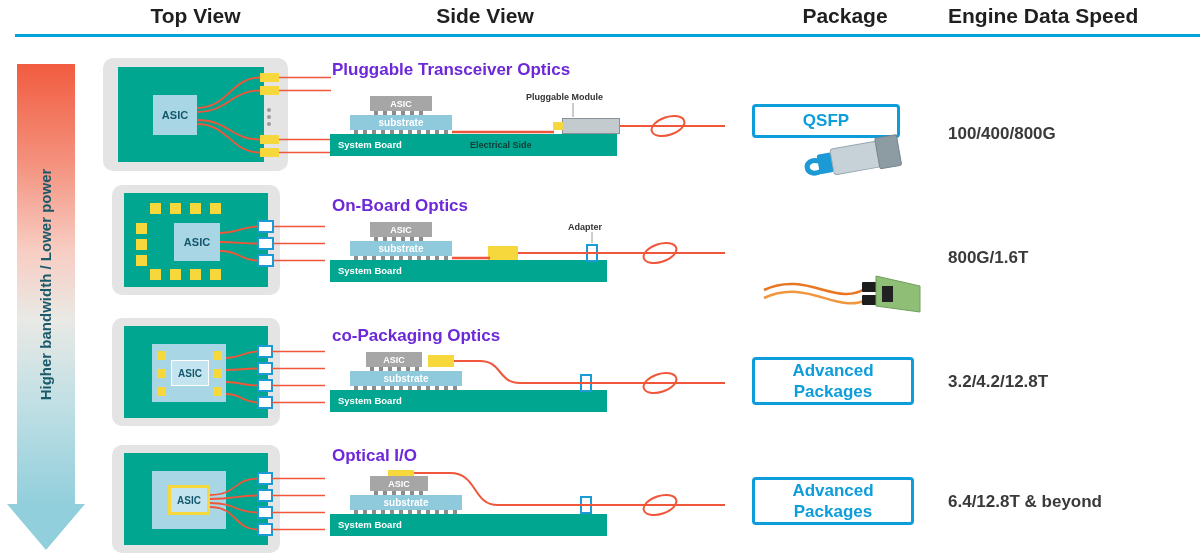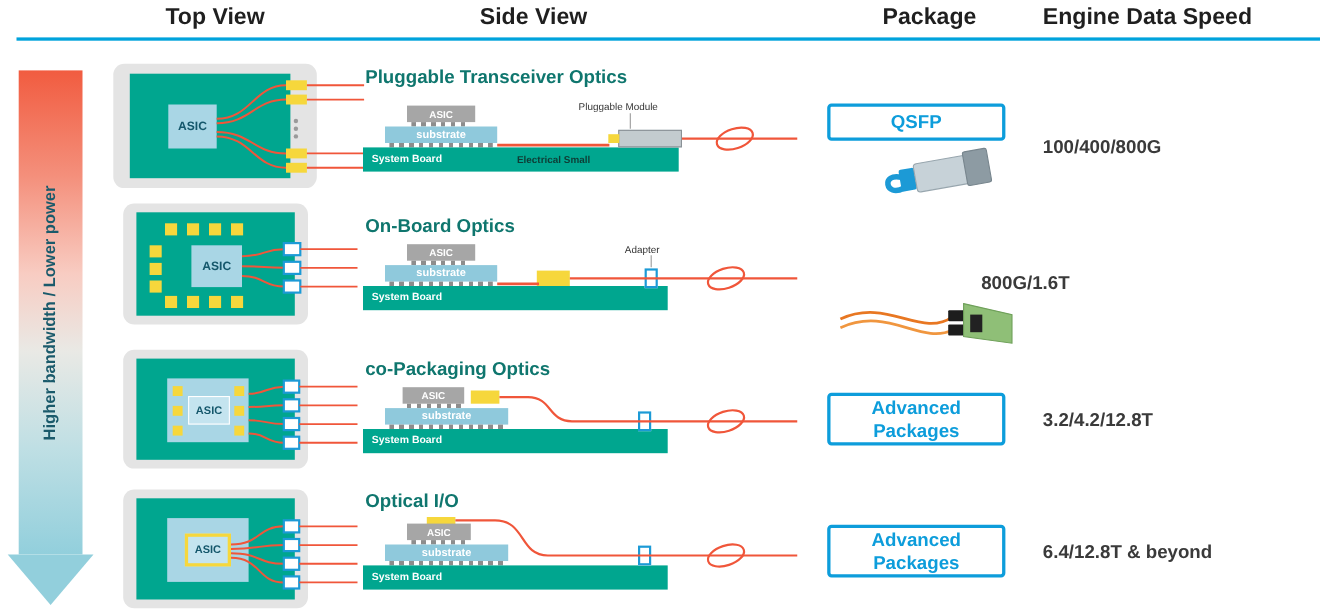--- a/index.html
+++ b/index.html
@@ -8,26 +8,26 @@
   .abs{position:absolute}
   .hdr{font-size:21px;font-weight:700;color:#1f1f1f;text-align:center}
   .divider{background:#00A3DC;height:3px}
   .arrow-bar{background:linear-gradient(180deg,#F15C40 0%,#F4907C 22%,#F8CCC2 42%,#E9E9E5 58%,#BFDFE4 78%,#92CFDC 100%);display:flex;align-items:center;justify-content:center}
   .arrow-label{transform:rotate(-90deg);white-space:nowrap;font-weight:700;font-size:15px;color:#1A5A6B}
   .arrow-head{width:0;height:0;border-left:39px solid transparent;border-right:39px solid transparent;border-top:46px solid #92CFDC}
   .topbox{background:#E4E4E4;border-radius:10px}
   .pcb{background:#00A68F}
   .asic-top{background:#A9D6E5;color:#14576B;font-weight:700;font-size:11px;display:flex;align-items:center;justify-content:center}
   .asic-mid{background:#C4E4EF;border:1px solid #fff;color:#14576B;font-weight:700;font-size:10px;display:flex;align-items:center;justify-content:center}
-  .row-title{font-size:17px;font-weight:700;color:#0f766e}
+  .row-title{font-size:17px;font-weight:700;color:#6d28d9}
   .gray-chip{background:#A6A6A6;color:#fff;font-size:9px;font-weight:700;display:flex;align-items:center;justify-content:center}
   .sub{background:#8FC9DC;color:#fff;font-size:10px;font-weight:700;display:flex;align-items:center;justify-content:center}
   .bumps{height:4px;background:repeating-linear-gradient(90deg,#8d8d8d 0 4px,transparent 4px 9px)}
   .board{background:#00A68F;color:#fff;font-size:9.5px;font-weight:700;line-height:22px;padding-left:8px}
-  .small-label{font-size:9px;font-weight:400;color:#333;white-space:nowrap}
+  .small-label{font-size:9px;font-weight:700;color:#333;white-space:nowrap}
   .path-label{font-size:9px;font-weight:700;color:#0E3C35;white-space:nowrap}
   .ylw{background:#F6D73C}
   .yellow-sq{position:absolute;width:11px;height:11px;background:#F6D73C}
   .pkg{border:3px solid #0D9DDB;border-radius:4px;background:#fff;color:#0D9DDB;font-weight:700;font-size:17px;display:flex;align-items:center;justify-content:center;text-align:center;line-height:1.25}
   .pkg.dashed{border-style:dashed}
   .speed-h{font-size:18px;font-weight:700;color:#E8502E;line-height:1.22}
   .speed-v{font-size:17px;font-weight:700;color:#3a3a3a}
   .module{background:#C3CBCF;border:1px solid #8a9196}
   .adapter{background:#fff;border:2px solid #1C9AD6}
 </style>
@@ -70,33 +70,33 @@
     </svg>
   </div>
 
   <div class="abs row-title" style="left:332px;top:60px">Pluggable Transceiver Optics</div>
   <div class="abs" style="left:330px;top:92px;width:395px;height:86px">
     <div class="abs gray-chip" style="left:40px;top:4px;width:62px;height:15px">ASIC</div>
     <div class="abs bumps" style="left:44px;top:19px;width:54px"></div>
     <div class="abs sub" style="left:20px;top:23px;width:102px;height:15px">substrate</div>
     <div class="abs bumps" style="left:24px;top:38px;width:94px"></div>
     <div class="abs board" style="left:0;top:42px;width:287px;height:22px">System Board</div>
-    <div class="abs path-label" style="left:140px;top:48px">Electrical Small</div>
+    <div class="abs path-label" style="left:140px;top:48px">Electrical Side</div>
     <div class="abs small-label" style="left:196px;top:0">Pluggable Module</div>
     <div class="abs module" style="left:232px;top:26px;width:58px;height:16px"></div>
     <div class="abs ylw" style="left:223px;top:30px;width:10px;height:8px"></div>
     <svg class="abs" style="left:0;top:0" width="395" height="86">
       <line x1="243" y1="11" x2="243" y2="25" stroke="#9a9a9a" stroke-width="1"></line>
       <line x1="122" y1="40" x2="224" y2="40" stroke="#F0563A" stroke-width="2.5"></line>
       <line x1="290" y1="34" x2="395" y2="34" stroke="#F0563A" stroke-width="2"></line>
       <ellipse cx="338" cy="34" rx="17" ry="9" fill="none" stroke="#F0563A" stroke-width="2" transform="rotate(-18 338 34)"></ellipse>
     </svg>
   </div>
 
-  <div class="abs pkg" style="left:752px;top:94px;width:162px;height:34px">
+  <div class="abs pkg" style="left:752px;top:104px;width:148px;height:34px">
     <span>QSFP</span>
   </div>
   <svg class="abs" style="left:790px;top:130px" width="120" height="58">
     <g transform="rotate(-10 60 30)">
       <path d="M30,26 C12,18 12,42 30,36" fill="none" stroke="#1C9AD6" stroke-width="5" stroke-linecap="round"></path>
       <rect x="28" y="19" width="14" height="20" rx="2" fill="#1C9AD6"></rect>
       <rect x="42" y="16" width="48" height="26" rx="3" fill="#C7D2D8" stroke="#98A6AE"></rect>
       <rect x="88" y="13" width="22" height="31" rx="2" fill="#8D9BA3" stroke="#78868E"></rect>
     </g>
   </svg>
@@ -151,21 +151,21 @@
 
   <svg class="abs" style="left:762px;top:262px" width="160" height="56">
     <path d="M2,28 C45,8 75,46 104,26" stroke="#E87722" stroke-width="2.5" fill="none"></path>
     <path d="M2,36 C45,16 75,52 104,38" stroke="#F0963F" stroke-width="2.5" fill="none"></path>
     <rect x="100" y="20" width="16" height="10" rx="1" fill="#1d1d1d"></rect>
     <rect x="100" y="33" width="16" height="10" rx="1" fill="#1d1d1d"></rect>
     <polygon points="114,14 158,24 158,50 114,44" fill="#8FBF77" stroke="#6FA05A"></polygon>
     <rect x="120" y="24" width="11" height="16" fill="#222"></rect>
   </svg>
 
-  <div class="abs speed-v" style="left:892px;top:248px">800G/1.6T</div>
+  <div class="abs speed-v" style="left:948px;top:248px">800G/1.6T</div>
 
   <div class="abs" style="left:112px;top:318px;width:215px;height:108px">
     <div class="abs topbox" style="left:0;top:0;width:168px;height:108px"></div>
     <div class="abs pcb" style="left:12px;top:8px;width:144px;height:92px"></div>
     <div class="abs" style="left:40px;top:26px;width:74px;height:58px;background:#A9D6E5"></div>
     <div class="abs asic-mid" style="left:59px;top:42px;width:38px;height:26px">ASIC</div>
     <div class="yellow-sq" style="left:45px;top:33px;width:9px;height:9px"></div>
     <div class="yellow-sq" style="left:45px;top:51px;width:9px;height:9px"></div>
     <div class="yellow-sq" style="left:45px;top:69px;width:9px;height:9px"></div>
     <div class="yellow-sq" style="left:101px;top:33px;width:9px;height:9px"></div>

